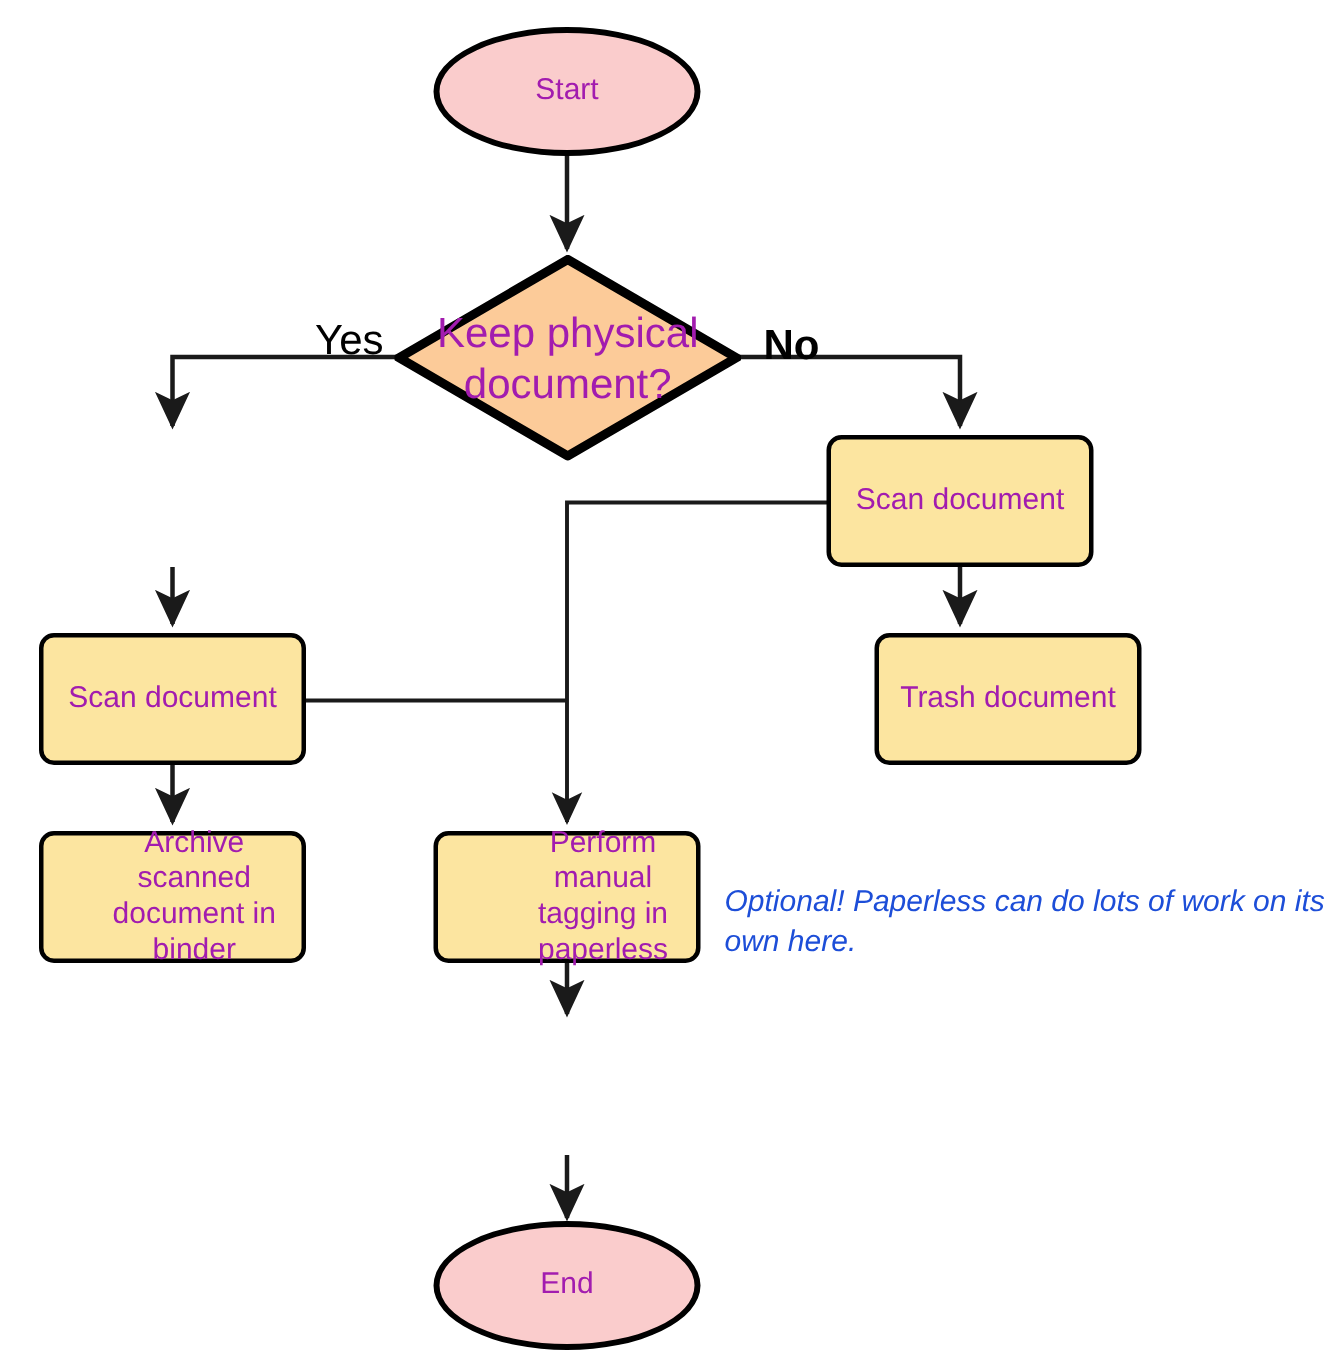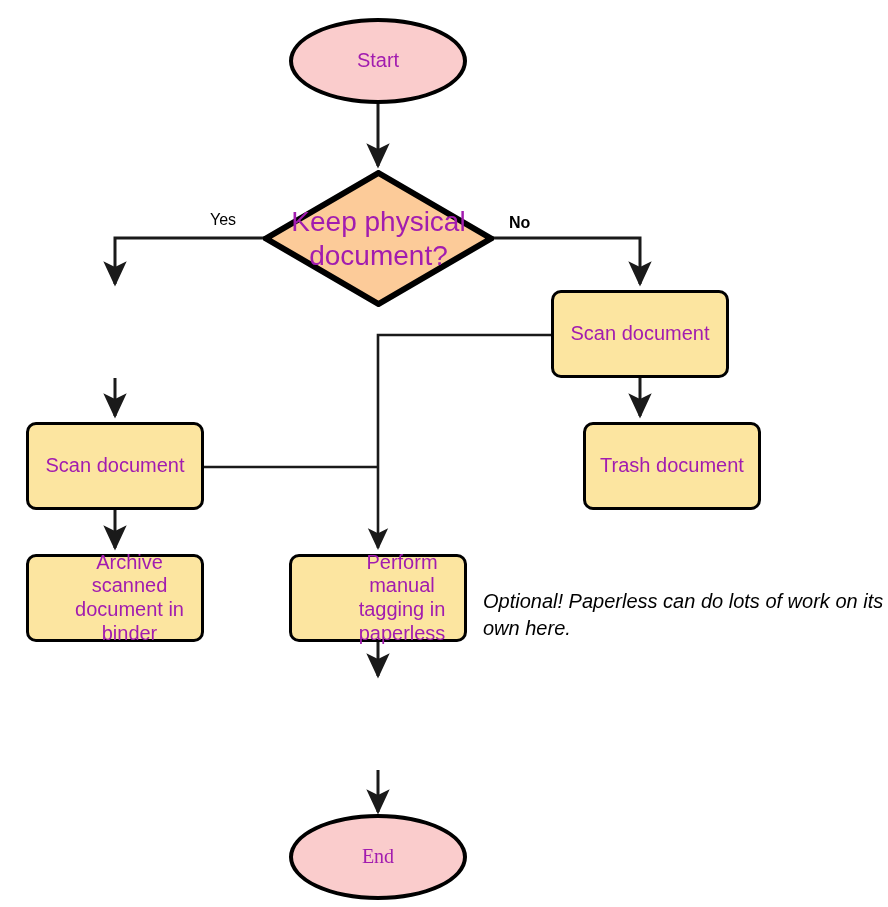--- a/index.html
+++ b/index.html
@@ -61,29 +61,29 @@
     top: 0;
     width: 100%;
     height: 100%;
   }
   .decision-label {
     position: relative;
     z-index: 2;
   }
   .edge-label {
     position: absolute;
-    font-size: 16px;
+    font-size: 28px;
     color: #000000;
     white-space: nowrap;
   }
   .annotation {
     position: absolute;
     font-size: 20px;
     font-style: italic;
-    color: #000000;
+    color: #1d4ed8;
     line-height: 1.35;
   }
 </style>
 </head>
 <body>
 
 <div id="flowchart-canvas">
 
   <svg id="edge-layer" width="888" height="907" viewBox="0 0 888 907">
     <defs>
@@ -147,19 +147,19 @@
     <span>Trash document</span>
   </div>
 
   <div class="node node-process" style="left:289px; top:554px; width:178px; height:88px;padding-left:48px;">
     <span>Perform manual
 tagging in
 paperless</span>
   </div>
 
 
-  <div class="node node-terminator" style="left:289px; top:814px; width:178px; height:86px;font-family:Liberation Serif, serif;">
+  <div class="node node-terminator" style="left:289px; top:814px; width:178px; height:86px;">
     <span>End</span>
   </div>
 
   <div class="annotation" style="left:483px; top:588px; width:402px;">Optional! Paperless can do lots of work on its own here.</div>
 
 </div>
 
 </body></html>

